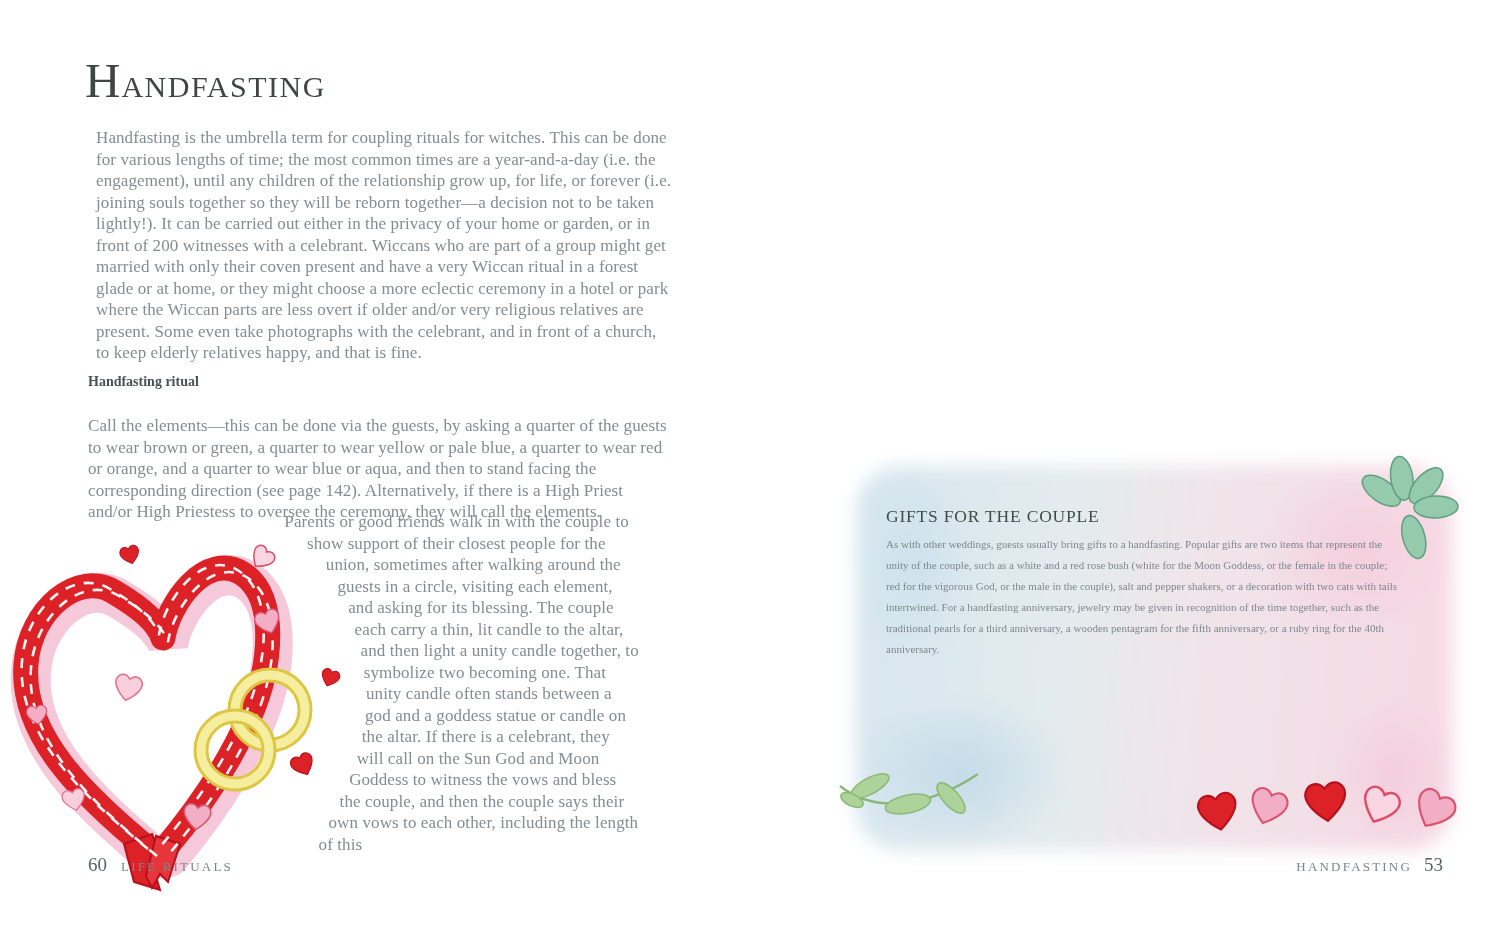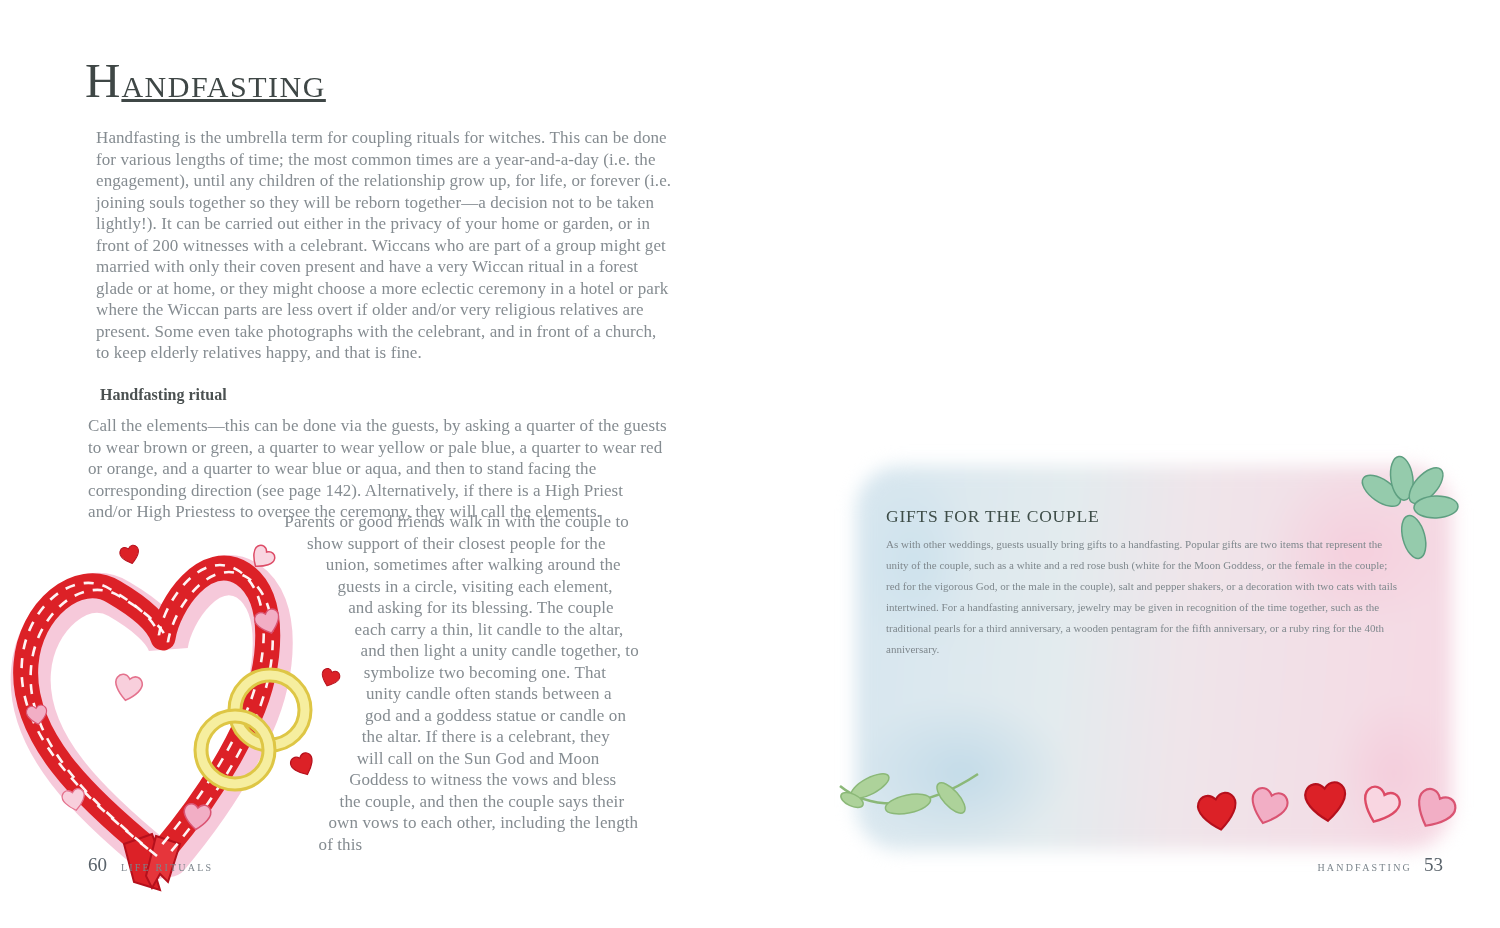--- a/index.html
+++ b/index.html
@@ -7,36 +7,36 @@
     width:1500px;height:928px;position:relative;background:#ffffff;
     font-family:"Liberation Serif", serif;overflow:hidden;
   }
   .page{position:absolute;top:0;height:928px;}
   #left-page{left:0;width:750px;}
   #right-page{left:750px;width:750px;}
 
   
   h1{position:absolute;left:85px;top:52px;margin:0;font-weight:400;color:#3f4746;white-space:nowrap;}
   h1 .cap{font-size:49px;letter-spacing:1px;}
-  h1 .rest{font-size:30px;letter-spacing:1.5px;text-decoration:underline;}
+  h1 .rest{font-size:30px;letter-spacing:1.5px;}
   .body-text{font-size:17px;line-height:21.5px;color:#858c91;margin:8px;letter-spacing:.1px;}
   #intro{position:absolute;left:88px;top:119px;width:576px;}
-  h2{position:absolute;left:88px;top:374px;margin:12px;font-size:16px;font-weight:700;color:#4b5151;}
+  h2{position:absolute;left:88px;top:374px;margin:0;font-size:14px;font-weight:700;color:#4b5151;}
   #ritual-para{position:absolute;left:80px;top:407px;width:580px;}
   #wrapflow{position:absolute;left:88px;top:503px;width:560px;min-height:340px;}
   #wrapflow .spacer{
     float:left;width:278px;height:336px;
     shape-outside:polygon(0px 0px,150px 0px,205px 35px,240px 75px,260px 115px,272px 155px,278px 195px,272px 235px,258px 275px,240px 310px,228px 336px,0px 336px);
   }
   #wrapped-para{}
   footer{position:absolute;top:854px;}
   #footer-left{left:88px;}
   #footer-right{left:1100px;width:343px;text-align:right;}
   .pnum{font-size:19px;color:#59626a;}
-  .plabel{font-size:10px;letter-spacing:2.2px;color:#7c858c;}
+  .plabel{font-size:13px;letter-spacing:2.2px;color:#7c858c;}
   #footer-left .plabel{margin-left:14px;}
   #footer-right .plabel{margin-right:12px;}
 
   
   #giftbox{position:absolute;left:848px;top:456px;width:616px;height:408px;}
   #giftbox .wc{
     position:absolute;left:8px;top:10px;right:12px;bottom:14px;border-radius:44px;
     filter:blur(9px);
     background:
       radial-gradient(closest-side at 18% 80%, rgba(168,205,226,.50), transparent),

